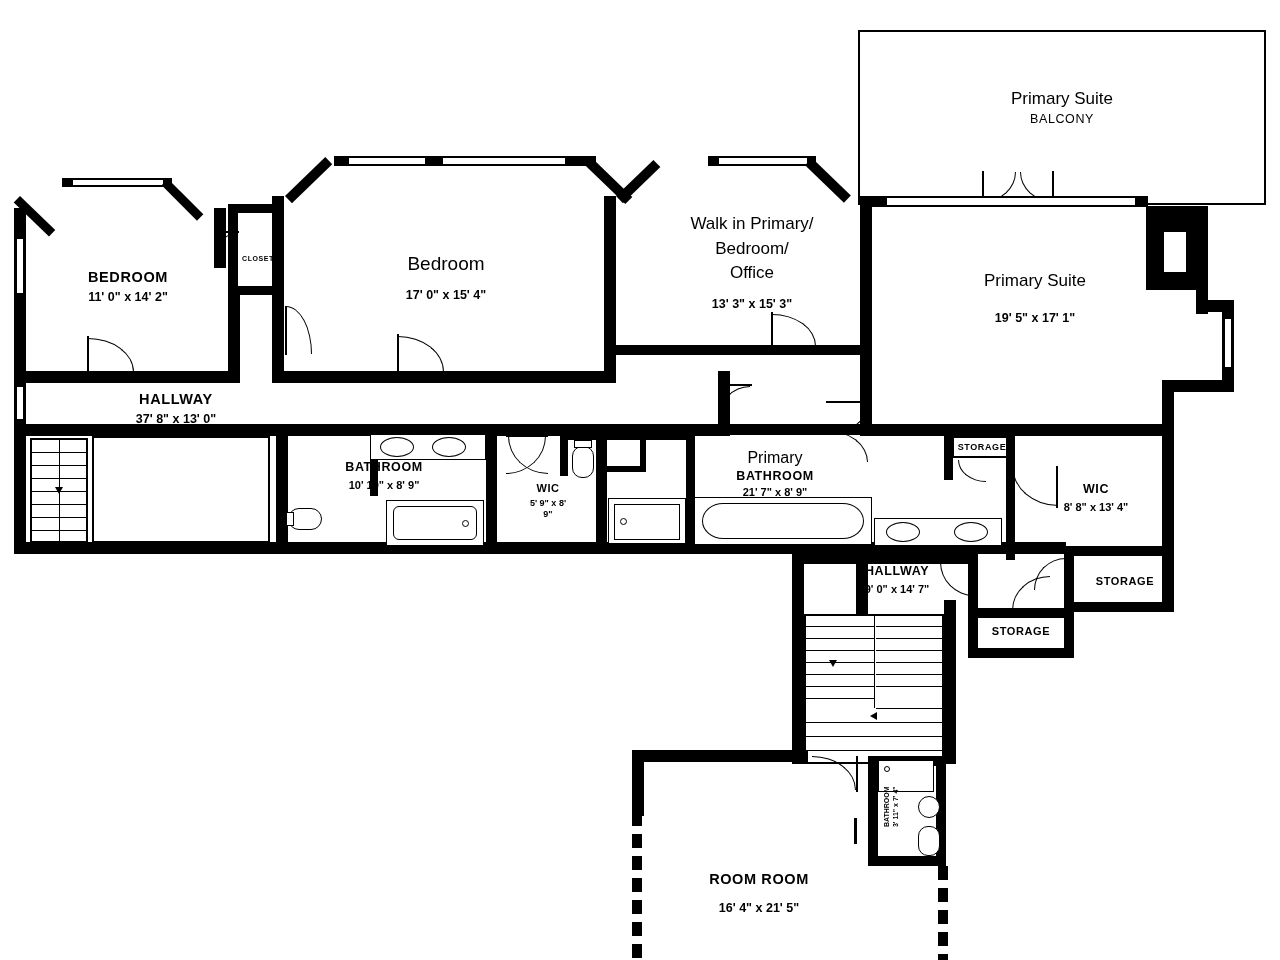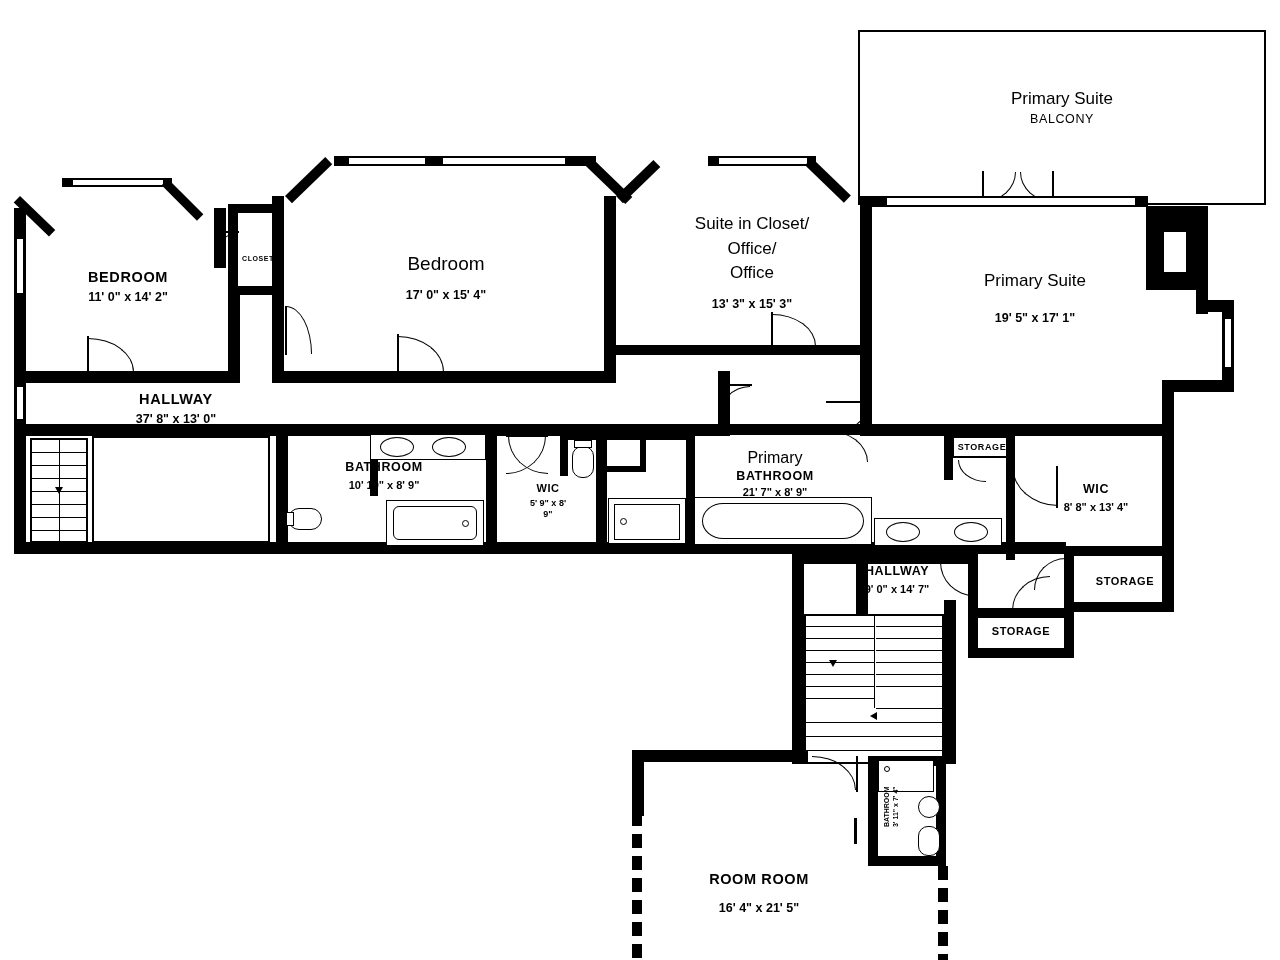--- a/index.html
+++ b/index.html
@@ -182,22 +182,22 @@
   <div class="wall" style="left:616px; top:196px; width:52px; height:10px; transform:rotate(-44deg); transform-origin:left top;"></div>
   <div class="wall" style="left:708px; top:156px; width:108px; height:10px;"></div>
   <div class="win" style="left:718px; top:157px; width:90px; height:8px;"></div>
   <div class="wall" style="left:812px; top:158px; width:54px; height:10px; transform:rotate(44deg); transform-origin:left top;"></div>
   <div class="wall" style="left:860px; top:196px; width:12px; height:156px;"></div>
   <div class="wall" style="left:616px; top:345px; width:256px; height:10px;"></div>
   <div class="door arc-tr" style="left:772px; top:314px; width:44px; height:32px;"></div>
   <div class="wall" style="left:771px; top:312px; width:2px; height:34px;"></div>
 
   <div class="label" style="left:652px; top:212px; width:200px;">
-    <div class="t-17" style="font-size:17px; line-height:1.45;">Suite in Closet/</div>
-    <div class="t-17" style="font-size:17px; line-height:1.45;">Office/</div>
+    <div class="t-17" style="font-size:17px; line-height:1.45;">Walk in Primary/</div>
+    <div class="t-17" style="font-size:17px; line-height:1.45;">Bedroom/</div>
     <div class="t-17" style="font-size:17px; line-height:1.45;">Office</div>
     <div class="t-13 lbl-dim" style="margin-top:11px;">13' 3" x 15' 3"</div>
   </div>
 
   <div class="wall" style="left:872px; top:196px; width:276px; height:11px;"></div>
   <div class="win" style="left:886px; top:197px; width:250px; height:9px;"></div>
   <div class="wall" style="left:1146px; top:206px; width:62px; height:12px;"></div>
   <div class="wall" style="left:1146px; top:214px; width:18px; height:76px;"></div>
   <div class="wall" style="left:1146px; top:214px; width:62px; height:18px;"></div>
   <div class="wall" style="left:1146px; top:272px; width:62px; height:18px;"></div>

